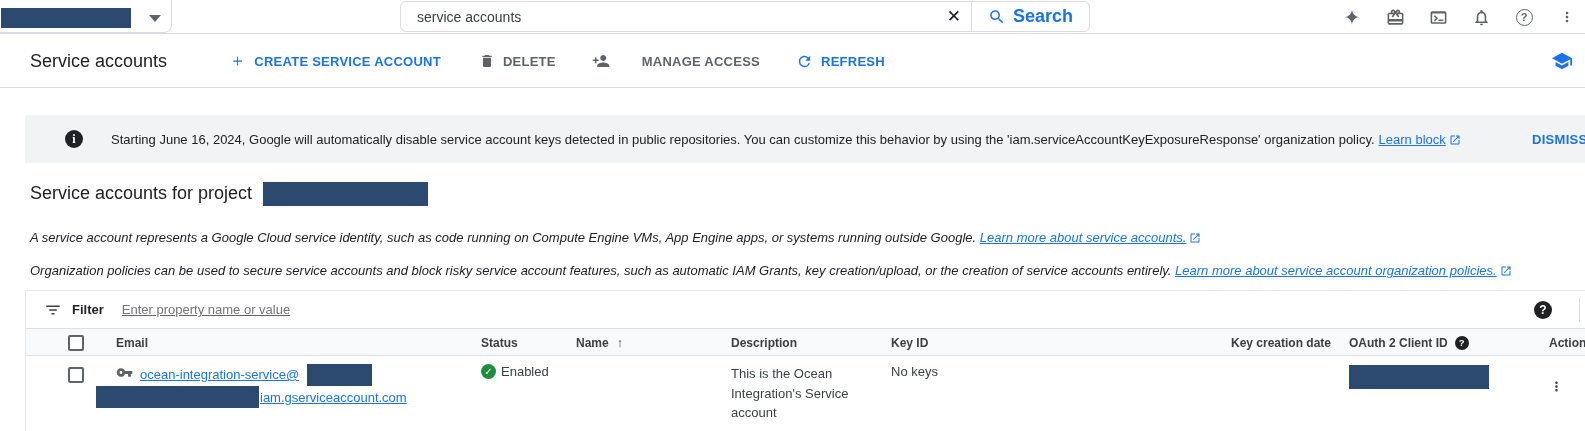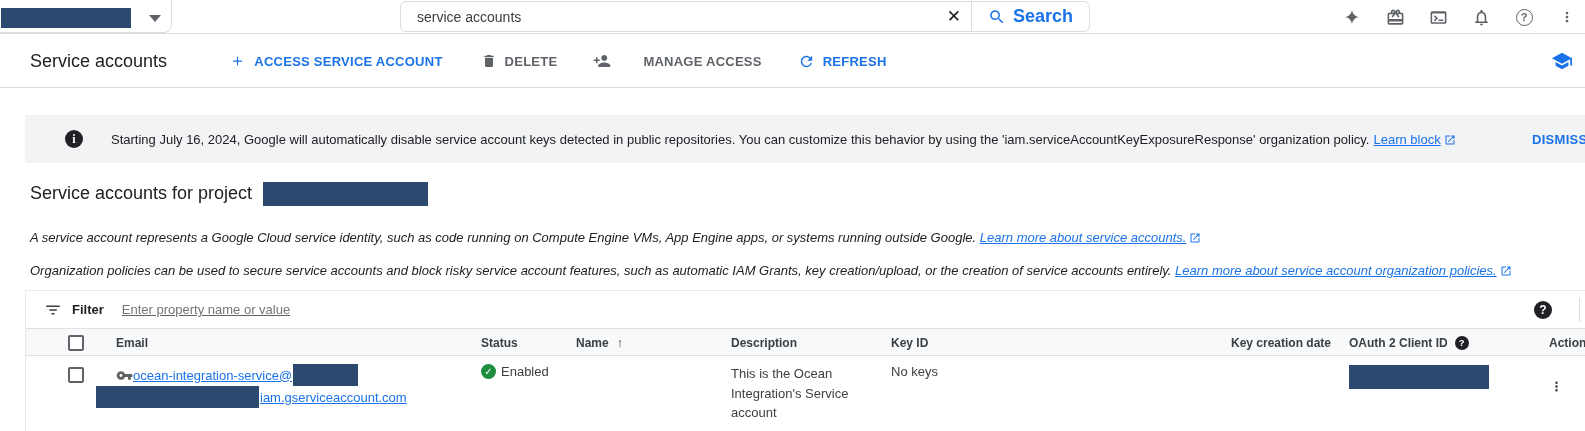--- a/index.html
+++ b/index.html
@@ -89,21 +89,21 @@
   .thead > div { display:flex; align-items:center; height:27px; }
   .sort-arrow { font-size:13px; margin-left:8px; font-weight:normal; cursor:pointer; }
   .th-help { width:14px; height:14px; background:#202124; border-radius:50%; color:#fff;
     font-size:9.5px; font-weight:bold; display:flex; align-items:center; justify-content:center;
     margin-left:7px; cursor:pointer; }
 
   .trow { padding-top:8px; font-size:13px; color:#3c4043; background:#fff; height:86px; }
   .checkbox { width:16px; height:16px; border:2px solid #5f6368; border-radius:2px;
     background:#fff; cursor:pointer; flex:none; }
   .email-cell { line-height:21px; }
-  .email-l1 { display:flex; align-items:center; gap:0; }
+  .email-l1 { display:flex; gap:7px; }
   .email-l1 .redact { width:65px; height:22px; margin-left:1px; }
   .email-l2 { margin-left:-20px; display:flex; align-items:center; }
   .email-l2 .redact { width:163px; height:22px; margin-right:1px; }
   .status-cell { display:flex; align-items:center; gap:5px; }
   .chk-circle { width:15px; height:15px; border-radius:50%; background:#1e8e3e; color:#fff;
     font-size:10px; display:flex; align-items:center; justify-content:center; flex:none; }
   .desc-text { width:138px; line-height:19.5px; }
   .oauth-redact { width:140px; height:24px; margin-top:1px; }
   .dots { cursor:pointer; padding:2px 6px; margin-left:-2px; }
 </style>
@@ -159,21 +159,21 @@
         </svg>
     </span>
   </div>
 </div>
 
 <div class="actionbar">
   <div class="page-title">Service accounts</div>
 
   <div class="abtn blue" style="margin-left:62px;">
     <span class="plus">＋</span>
-    <span>ACCESS SERVICE ACCOUNT</span>
+    <span>CREATE SERVICE ACCOUNT</span>
   </div>
 
   <div class="abtn gray" style="margin-left:38px;">
     <span>
       <svg width="16" height="16" viewBox="0 0 24 24" fill="#5f6368">
           <path d="M6 19c0 1.1.9 2 2 2h8c1.1 0 2-.9 2-2V7H6v12zM19 4h-3.5l-1-1h-5l-1 1H5v2h14V4z"></path>
         </svg>
     </span>
     <span>DELETE</span>
   </div>
@@ -198,21 +198,21 @@
 
   <span class="cap-icon">
     <svg width="22" height="22" viewBox="0 0 24 24" fill="#1a73e8">
         <path d="M5 13.18v4L12 21l7-3.82v-4L12 17l-7-3.82zM12 3L1 9l11 6 9-4.91V17h2V9L12 3z"></path>
       </svg>
   </span>
 </div>
 
 <div class="banner">
   <span class="info-icon">i</span>
-  <span class="banner-text"><span>Starting July 16, 2024, Google will automatically disable service account keys detected in public repositories. You can customize this behavior by using the 'iam.serviceAccountKeyExposureResponse' organization policy.</span><a>Learn block</a><span class="ext-icon"><svg width="12" height="12" viewBox="0 0 24 24" fill="#1a73e8">
+  <span class="banner-text"><span>Starting June 16, 2024, Google will automatically disable service account keys detected in public repositories. You can customize this behavior by using the 'iam.serviceAccountKeyExposureResponse' organization policy.</span><a>Learn block</a><span class="ext-icon"><svg width="12" height="12" viewBox="0 0 24 24" fill="#1a73e8">
           <path d="M19 19H5V5h7V3H5c-1.11 0-2 .9-2 2v14c0 1.1.89 2 2 2h14c1.1 0 2-.9 2-2v-7h-2v7zM14 3v2h3.59l-9.83 9.83 1.41 1.41L19 6.41V10h2V3h-7z"></path>
         </svg></span></span>
   <span class="dismiss">DISMISS</span>
 </div>
 
 <div class="heading">
   <span>Service accounts for project</span>
   <span class="redact" style="width:165px;height:24px;margin-left:6px;"></span>
 </div>
 

